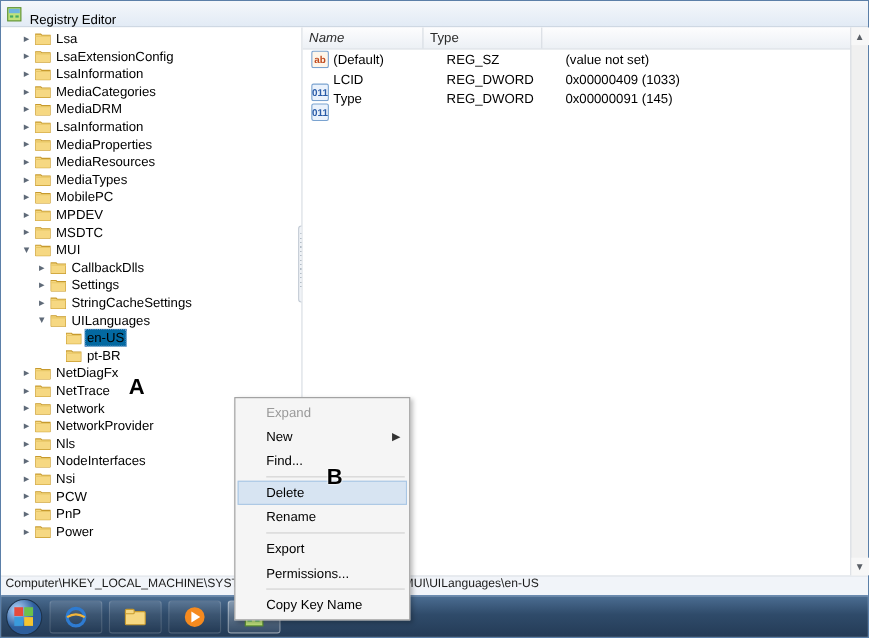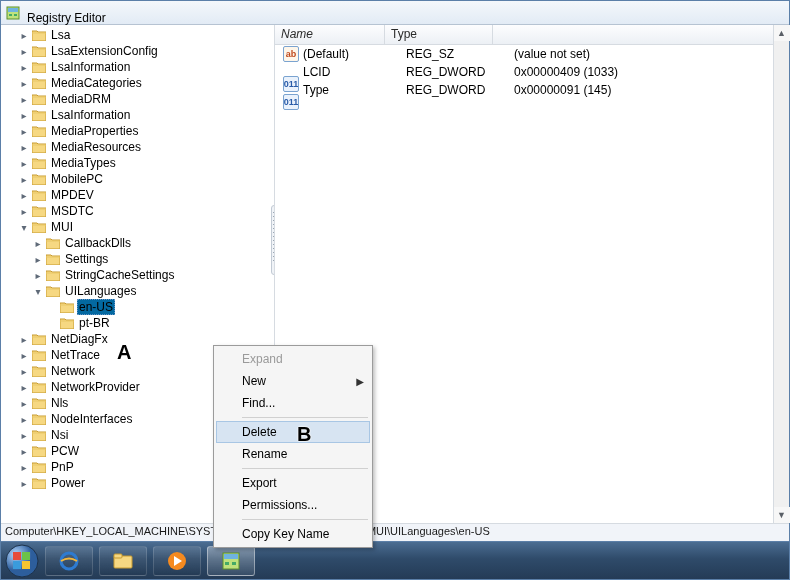--- a/index.html
+++ b/index.html
@@ -156,21 +156,21 @@
     border:1px solid rgba(255,255,255,0.15);
     border-radius:3px;
     display:flex; align-items:center; justify-content:center;
     background: linear-gradient(rgba(255,255,255,0.12), rgba(0,0,0,0.05));
   }
   .tb-btn.active { background: linear-gradient(rgba(255,255,255,0.35), rgba(255,255,255,0.08)); border-color: rgba(255,255,255,0.4); }
 
   
   .context-menu {
     position: absolute;
-    left: 212px; top: 320px;
+    left: 212px; top: 336px;
     width: 160px;
     background: #f5f5f5;
     border: 1px solid #9b9b9b;
     box-shadow: 2px 2px 4px rgba(0,0,0,0.25);
     padding: 2px;
     z-index: 50;
   }
   .cm-item {
     height: 22px;
     display:flex; align-items:center;

